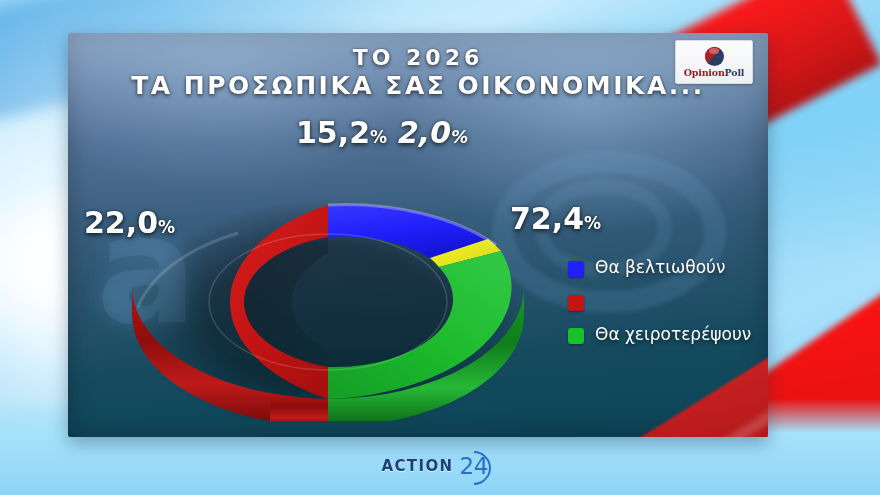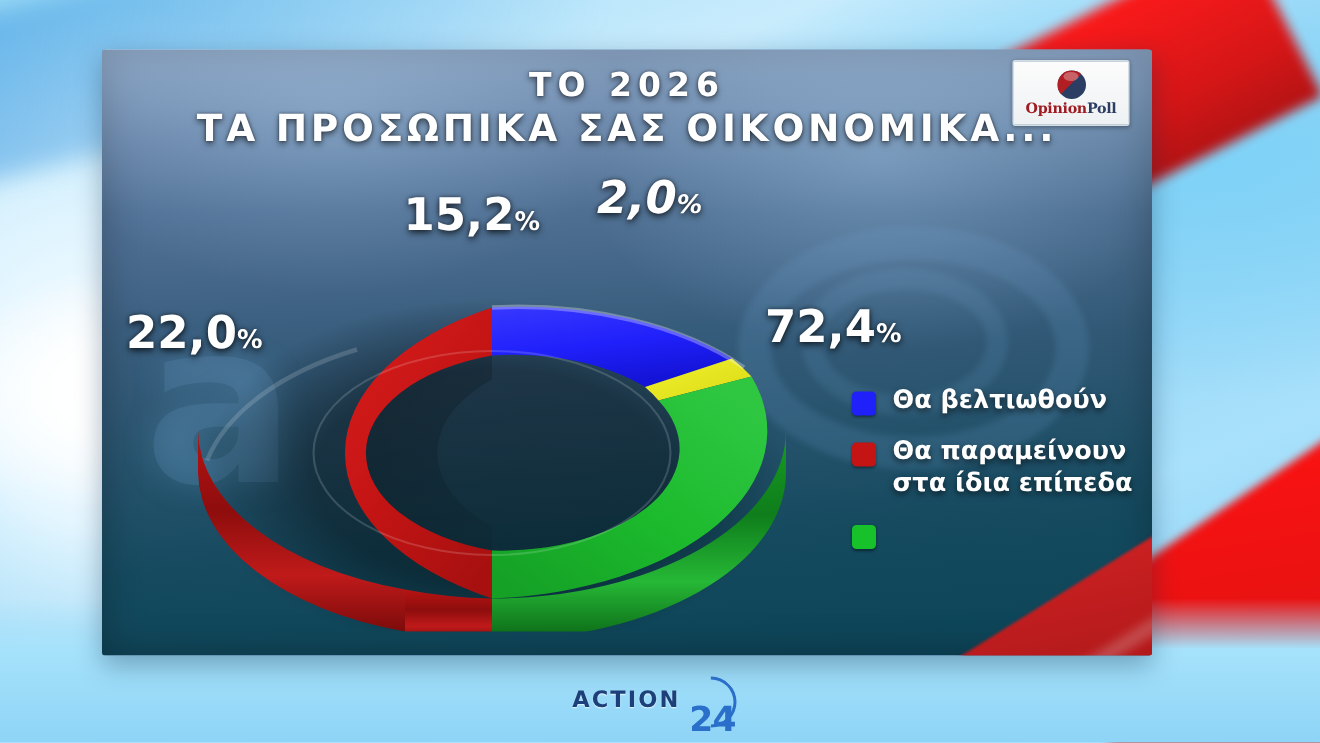--- a/index.html
+++ b/index.html
@@ -131,49 +131,49 @@
   #donut-svg{position:absolute;left:0;top:0;}
 
   
   .val{
     position:absolute;color:#fff;font-weight:700;
     text-shadow:0 2px 5px rgba(0,0,0,.65),0 0 3px rgba(0,0,0,.45);
     white-space:nowrap;pointer-events:none;
   }
   .val .num{font-size:30px;letter-spacing:0px;}
   .val .pct{font-size:17px;}
-  #val-blue{left:201px;top:82px;margin-top:11px;}
+  #val-blue{left:228px;top:82px;}
   #val-yellow{left:330px;top:82px;font-style:italic;}
   #val-red{left:16px;top:172px;}
   #val-green{left:442px;top:168px;}
 
   
   #legend{position:absolute;left:500px;top:224px;width:236px;}
   .leg-row{display:flex;align-items:flex-start;margin-bottom:13px;}
   .leg-sw{
     width:16px;height:16px;border-radius:3px;flex:0 0 16px;margin-top:4px;margin-right:11px;
     box-shadow:0 1px 2px rgba(0,0,0,.45);
   }
   .leg-txt{
-    color:#fff;font-size:17px;font-weight:700;line-height:21px;
+    color:#fff;font-size:17px;font-weight:400;line-height:21px;
     text-shadow:0 2px 4px rgba(0,0,0,.6);
   }
 
   
   #a24{
     position:absolute;left:0;right:0;bottom:14px;display:flex;
     align-items:center;justify-content:center;gap:3px;
   }
   #a24-word{
     font-size:15px;font-weight:700;color:#1d3f7a;letter-spacing:1.4px;
     text-shadow:0 1px 1px rgba(255,255,255,.8);
   }
   #a24-num{position:relative;width:42px;height:30px;}
   #a24-num span{
-    position:absolute;left:3px;top:16px;font-size:23px;font-weight:700;color:#2a6fc9;
+    position:absolute;left:3px;top:2px;font-size:23px;font-weight:400;color:#2a6fc9;
     letter-spacing:-.5px;
   }
   #a24-arc{
     position:absolute;left:0;top:0;width:30px;height:30px;border-radius:50%;
     border:2.5px solid #2a6fc9;border-left-color:transparent;border-bottom-color:transparent;
     transform:rotate(45deg);
   }
 </style>
 </head>
 <body>
@@ -314,27 +314,24 @@
       <span class="num">72,4</span><span class="pct">%</span>
     </div>
 
     <div id="legend">
       <div class="leg-row">
         <div class="leg-sw" style="background:#2020fb"></div>
         <div class="leg-txt">Θα βελτιωθούν</div>
       </div>
       <div class="leg-row">
         <div class="leg-sw" style="background:#c41414"></div>
-        <div class="leg-txt">
-          <div>Θα παραμείνουν</div>
-          <div>στα ίδια επίπεδα</div>
-        </div>
       </div>
       <div class="leg-row">
         <div class="leg-sw" style="background:#16c12a"></div>
+        <div class="leg-txt">Θα χειροτερέψουν</div>
       </div>
     </div>
 
   </div>
 </div>
 
 <div id="a24">
   <div id="a24-word">ACTION</div>
   <div id="a24-num">
     <div id="a24-arc"></div>

